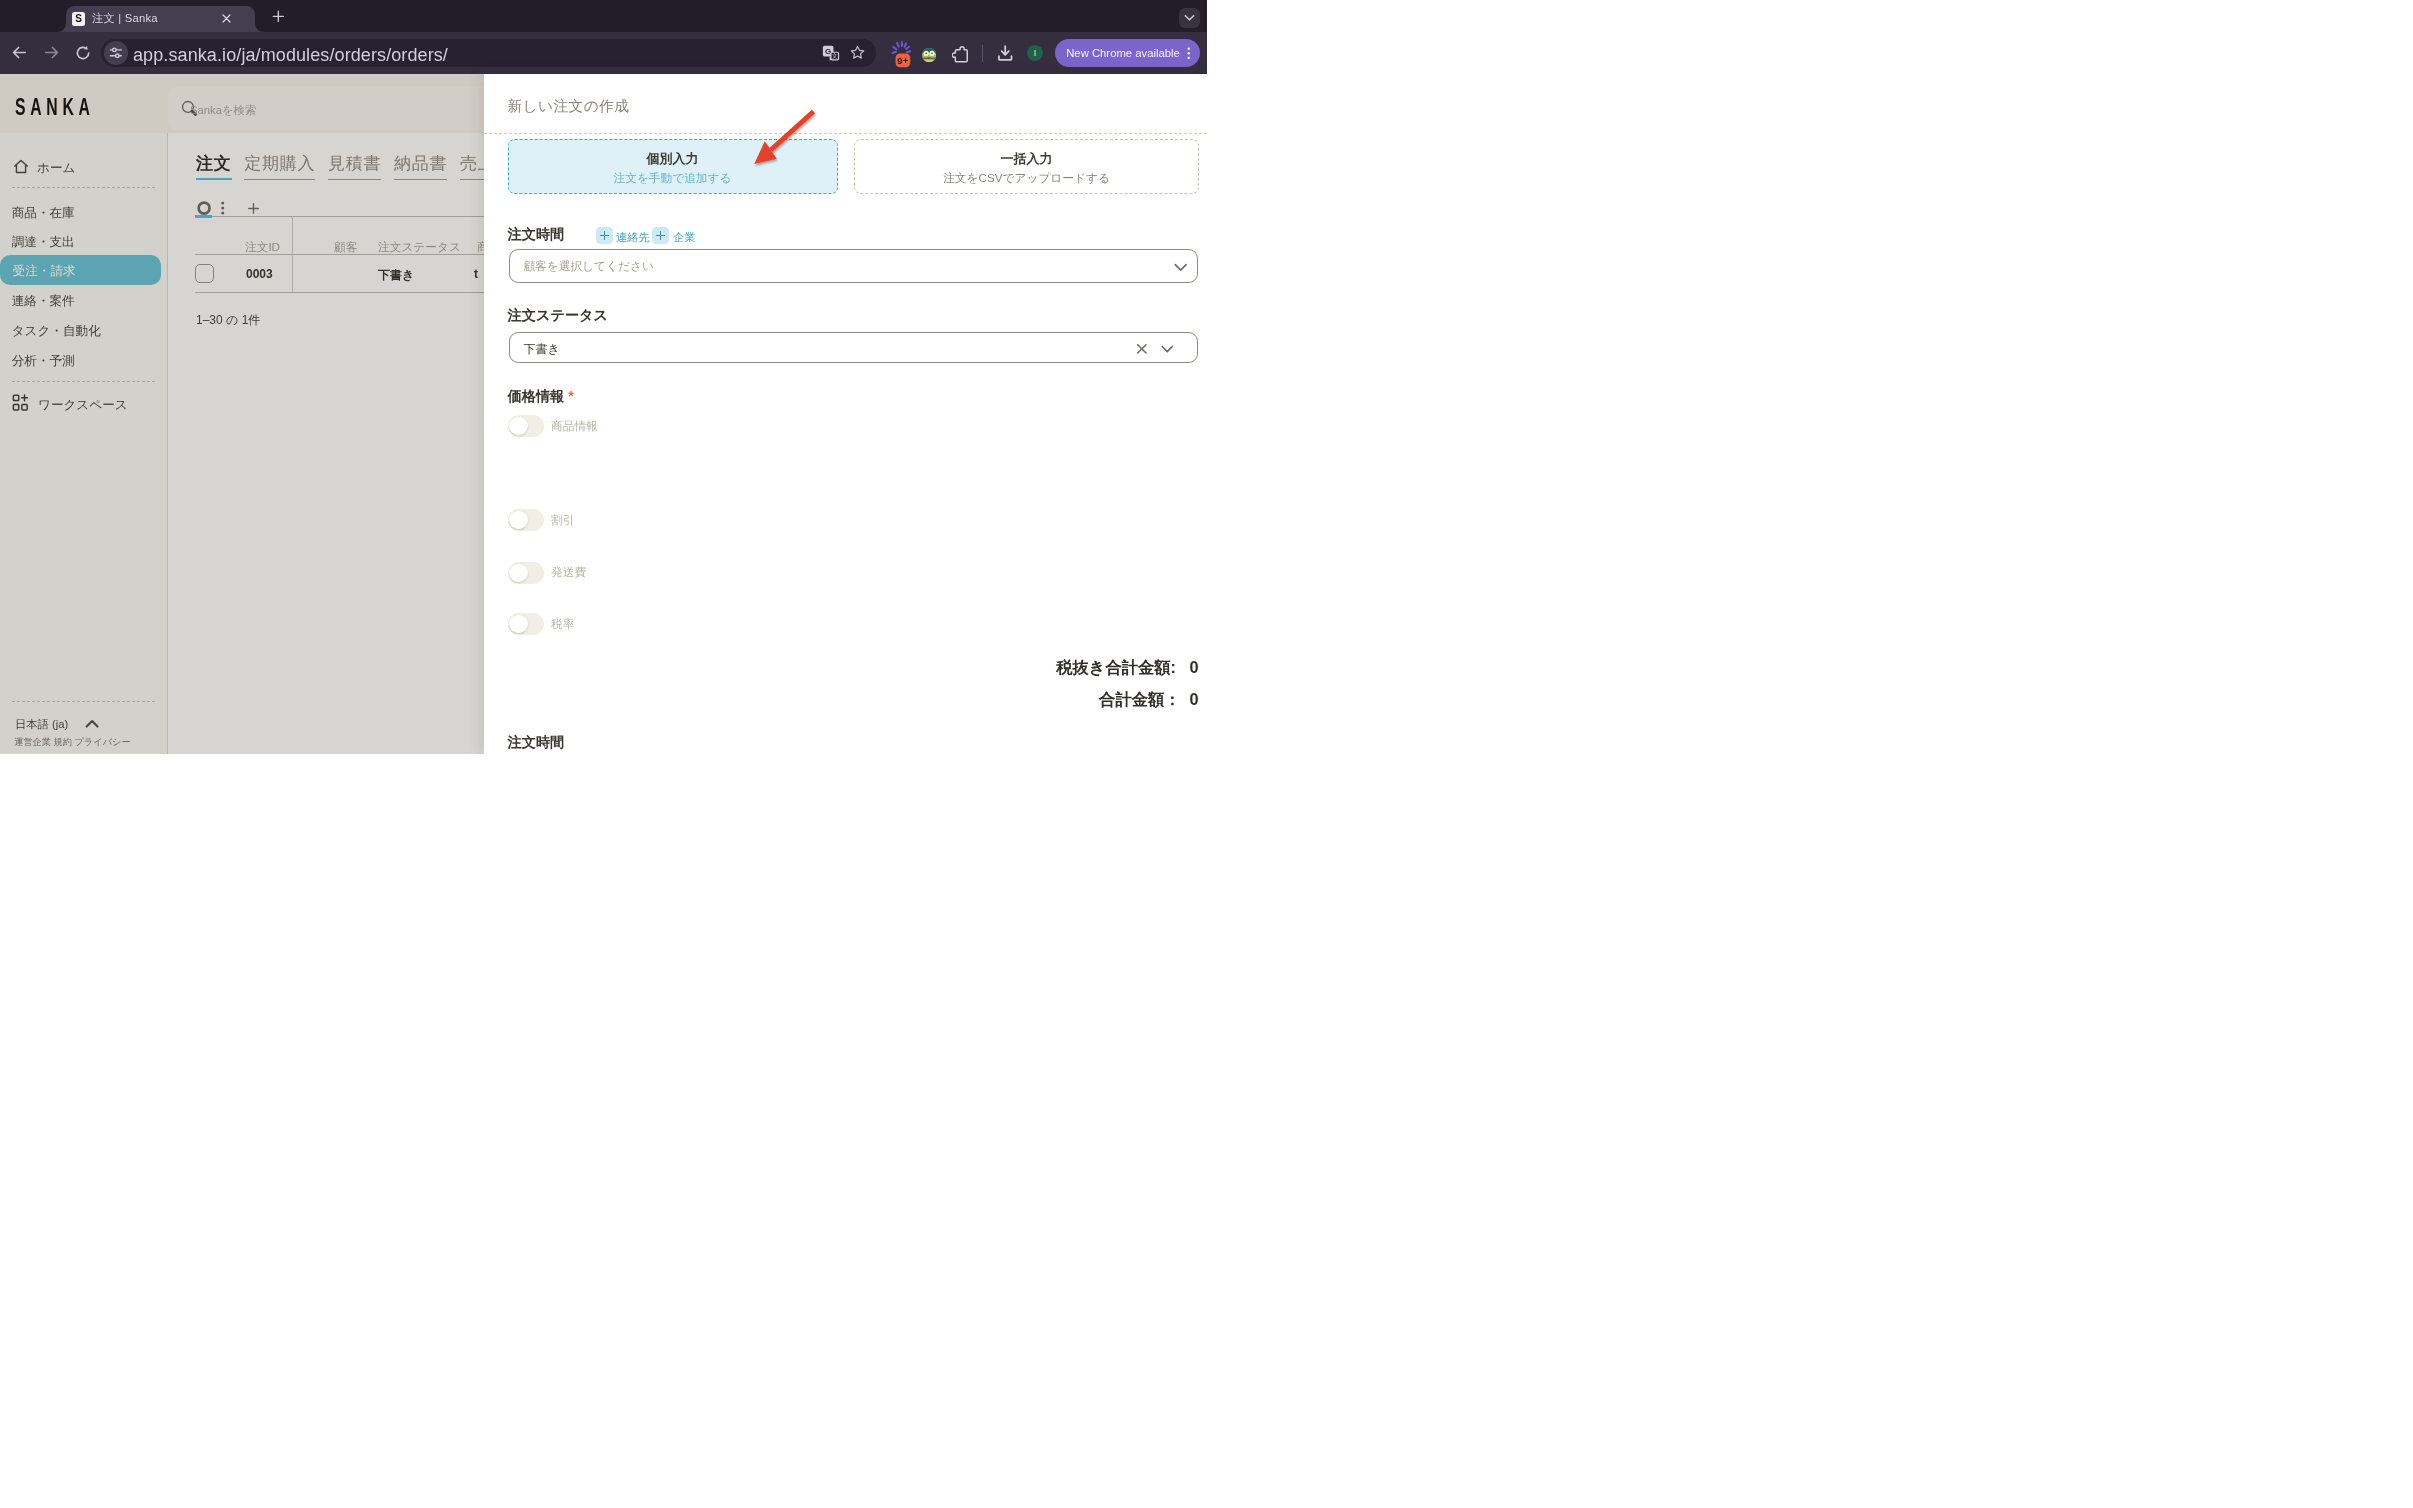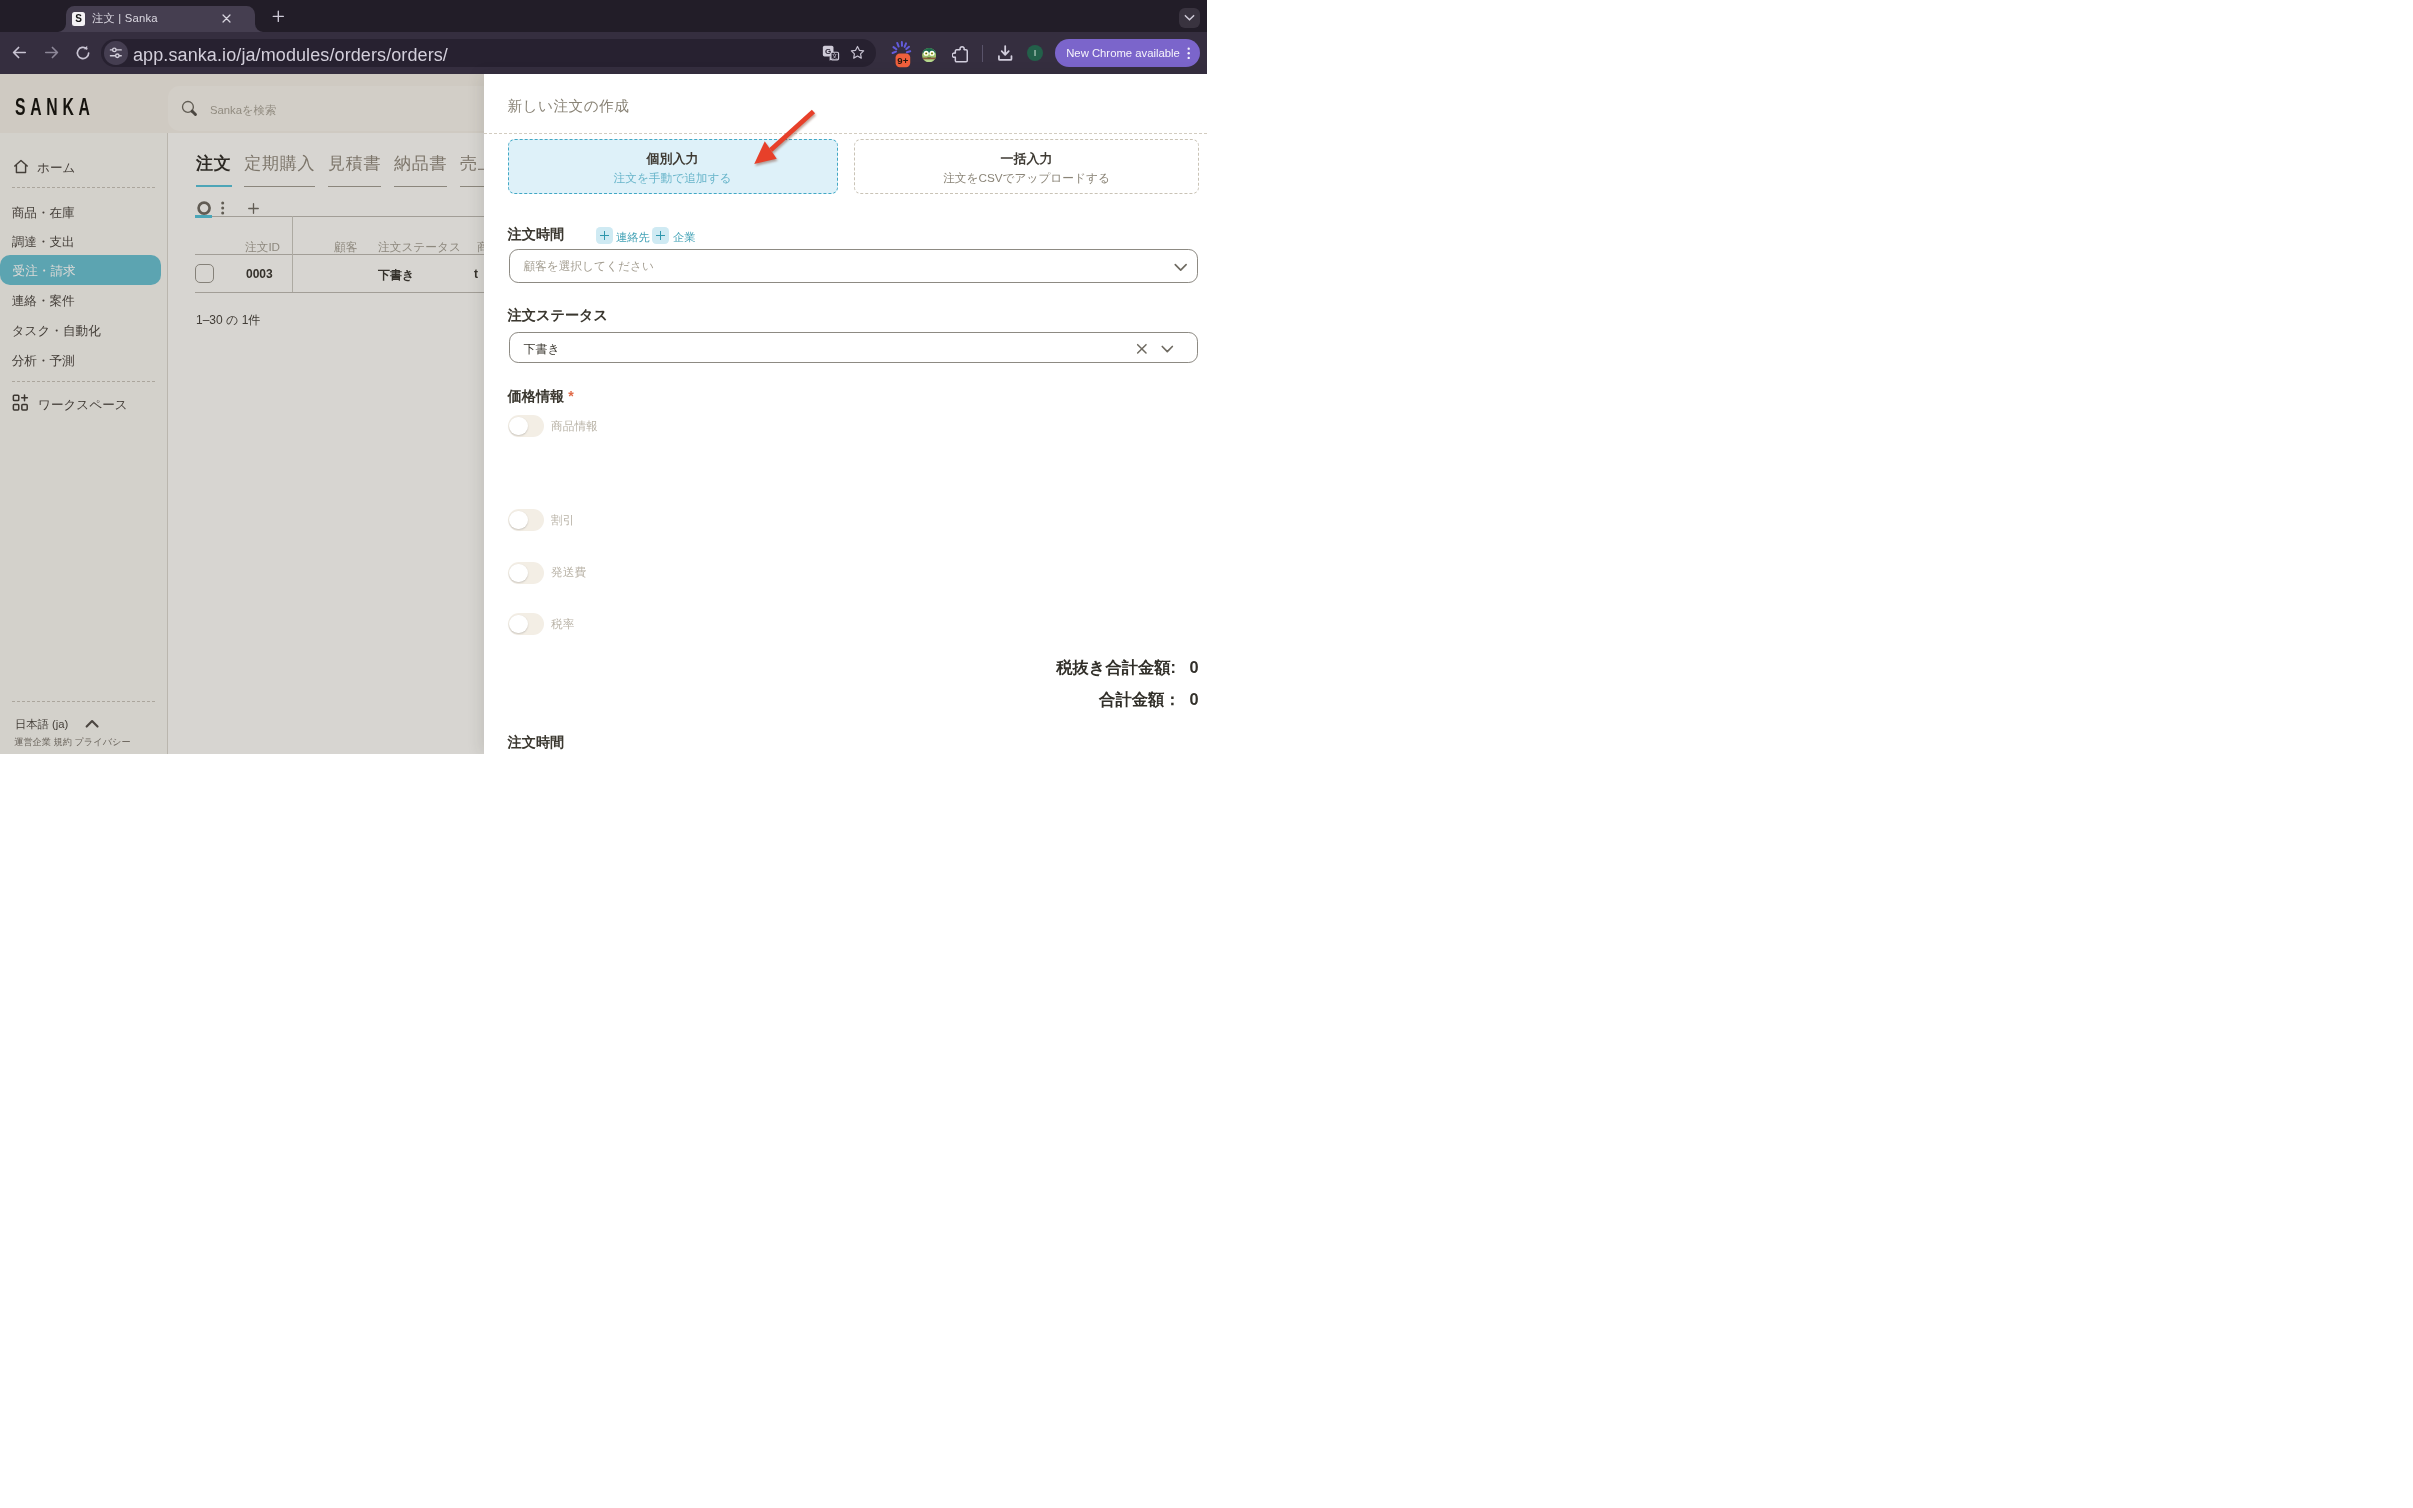--- a/index.html
+++ b/index.html
@@ -28,32 +28,32 @@
   .chromepill { position:absolute; right:7.5px; top:6.7px; width:145px; height:28.5px; background:#7b65cb; border-radius:14.2px;
                 color:#f6f4fc; font-size:11.3px; line-height:28.5px; padding-left:11.7px; }
   .exticon { position:absolute; top:11px; }
 
   
   .page { position:absolute; left:0; top:74px; width:1207px; height:680px; background:#f6f5f0; }
   .apphead { position:absolute; left:0; top:0; width:1207px; height:59px; background:#ede8df; }
   .logo { position:absolute; left:15px; top:20px; font-weight:700; font-size:21px; letter-spacing:6.3px; color:#17150f;
           transform:scale(0.75,1.1); transform-origin:top left; }
   .searchpill { position:absolute; left:168px; top:11.7px; width:503px; height:45px; background:#f1ede5; border-radius:11.7px; }
-  .searchpill .ph { position:absolute; left:42px; top:17px; font-size:11.3px; color:#a5a093; }
+  .searchpill .ph { position:absolute; left:22px; top:17px; font-size:11.3px; color:#a5a093; }
 
   .sidebar { position:absolute; left:0; top:59px; width:168px; height:622px; background:#f2f0ea; border-right:0.8px solid #d5d1c8; }
   .snav { position:absolute; font-size:12.6px; color:#4d4841; white-space:nowrap; }
   .sep { position:absolute; left:11.7px; width:143px; border-top:1.3px dashed #c3bfb5; }
   .spill { position:absolute; left:0; top:122px; width:161px; height:30px; background:#68bccb; border-radius:10px;text-decoration:underline; }
   .spill span { position:absolute; left:12.6px; top:7.5px; font-size:12.6px; color:#fbfaf7; }
 
   .content { position:absolute; left:168px; top:59px; width:1039px; height:622px; }
   .tabs { position:absolute; left:28px; top:22px; display:flex; gap:12.6px; white-space:nowrap;
           font-size:17px; line-height:17.6px; letter-spacing:0.8px; color:#8d8679; }
-  .tabs .t { padding-bottom:12px; border-bottom:1.7px solid #9f9a8e; }
+  .tabs .t { padding-bottom:5px; border-bottom:1.7px solid #9f9a8e; }
   .tabs .t.act { color:#33302a; font-weight:700; border-bottom:2.5px solid #57bed2; }
   .hline { position:absolute; background:#b9b6ae; height:0.8px; }
   .vline { position:absolute; background:#c6c3ba; width:0.8px; }
   .thead { position:absolute; font-size:11.7px; color:#a19c90; white-space:nowrap; }
   .tcell { position:absolute; font-size:12px; color:#3b3831; white-space:nowrap; }
   .cbox  { position:absolute; width:19px; height:19px; border:1.3px solid #98948b; border-radius:5px; background:#f6f5f0; }
 
   
   .scrim { position:absolute; left:0; top:0; width:1207px; height:680px; background:rgba(12,10,8,0.135); }
 

